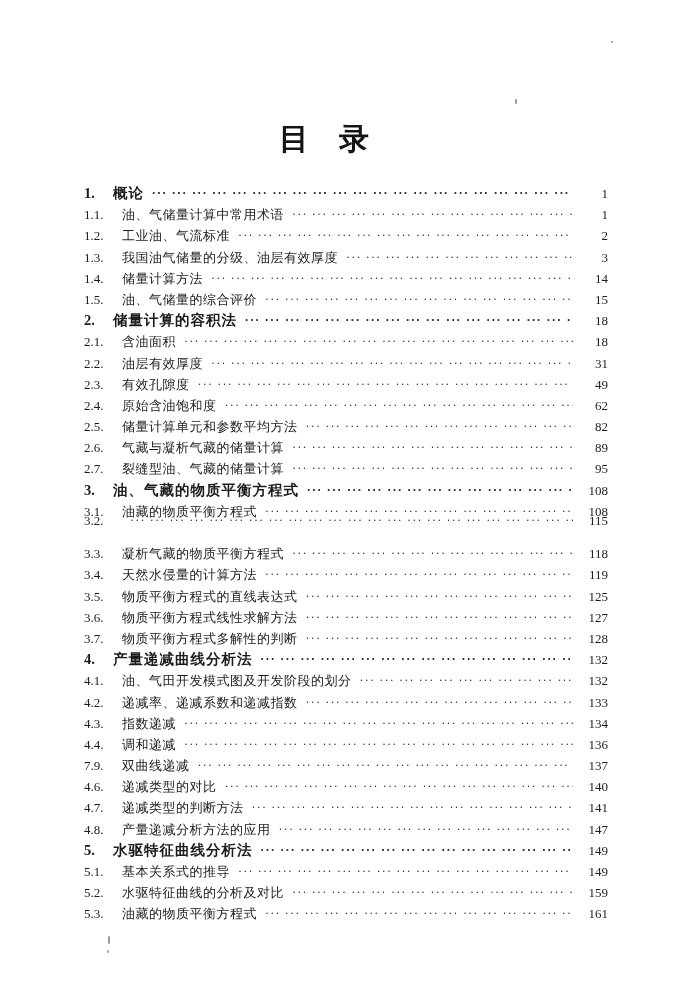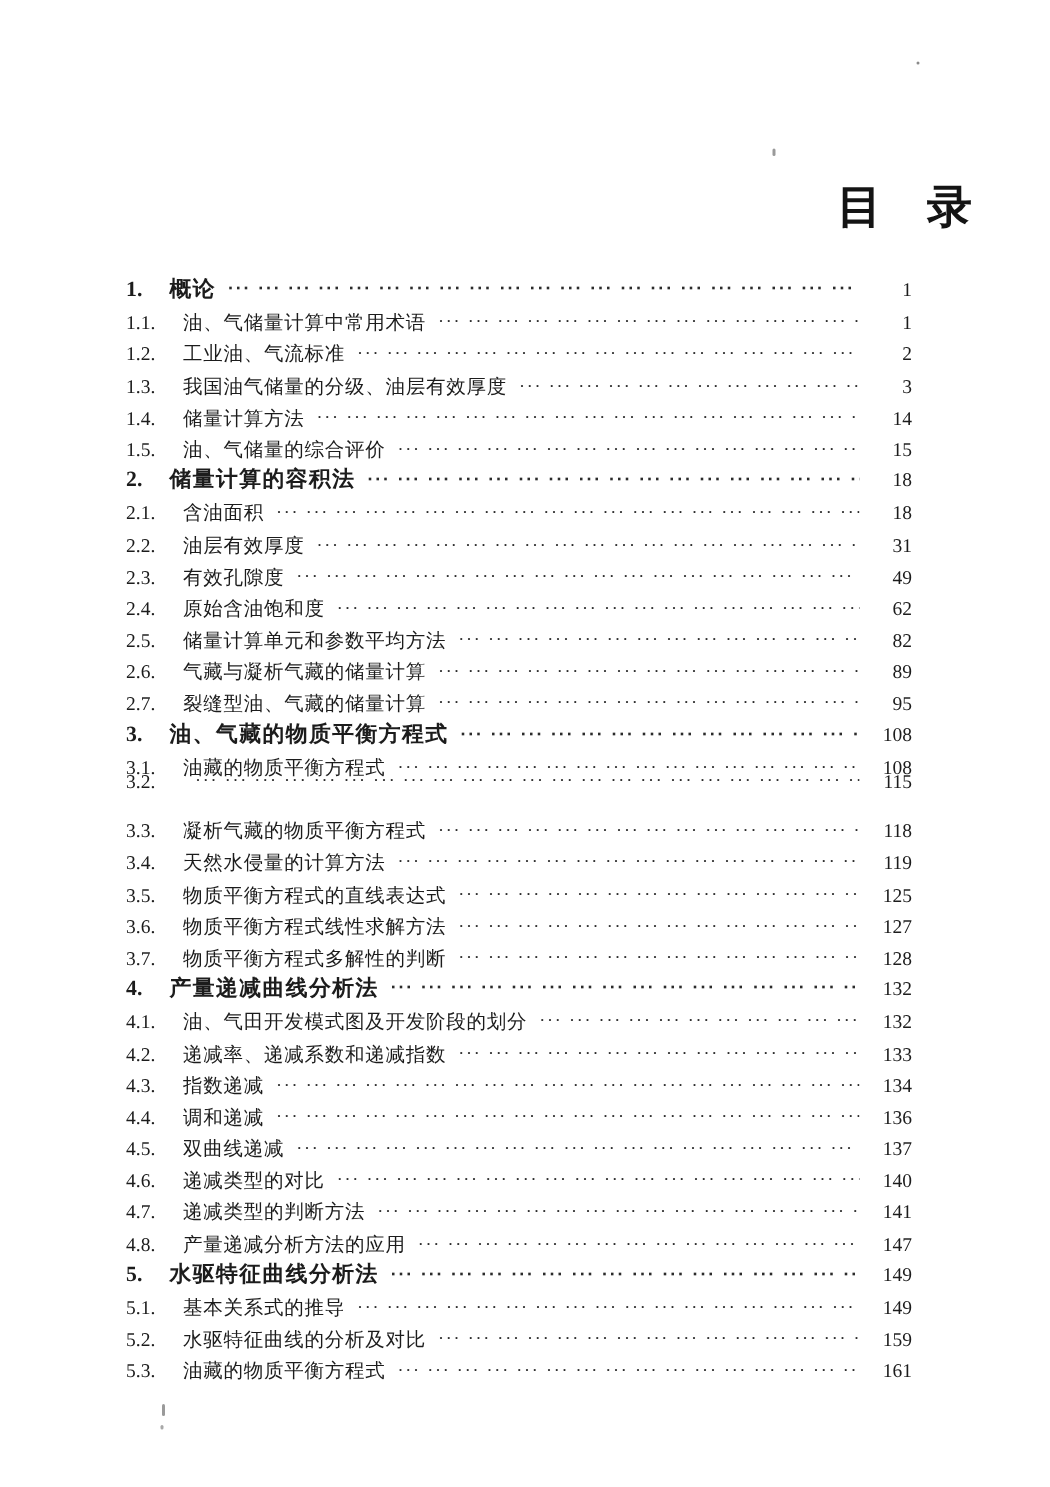--- a/index.html
+++ b/index.html
@@ -9,21 +9,21 @@
     position: relative;
     overflow: hidden;
     font-family: "Liberation Serif", serif;
     color: #1c1c1c;
   }
   .page { position: absolute; inset: 0; }
 
   .page-title {
     position: absolute;
     top: 102px; left: 0; width: 648px;
-    text-align: right;
+    text-align: center;
     font-family: "Liberation Sans", "DejaVu Sans", sans-serif;
     font-weight: 700;
     font-size: 30px;
     line-height: 34px;
     white-space: pre;
     color: #141414;
   }
 
   .toc {
     position: absolute;
@@ -282,21 +282,21 @@
       </div>
 
       <div class="toc-row" data-level="2">
         <span class="num">4.4.</span>
         <span class="label">调和递减</span>
         <span class="leader"></span>
         <span class="pagenum">136</span>
       </div>
 
       <div class="toc-row" data-level="2">
-        <span class="num">4.5.</span>
+        <span class="num">7.9.</span>
         <span class="label">双曲线递减</span>
         <span class="leader"></span>
         <span class="pagenum">137</span>
       </div>
 
       <div class="toc-row" data-level="2">
         <span class="num">4.6.</span>
         <span class="label">递减类型的对比</span>
         <span class="leader"></span>
         <span class="pagenum">140</span>

